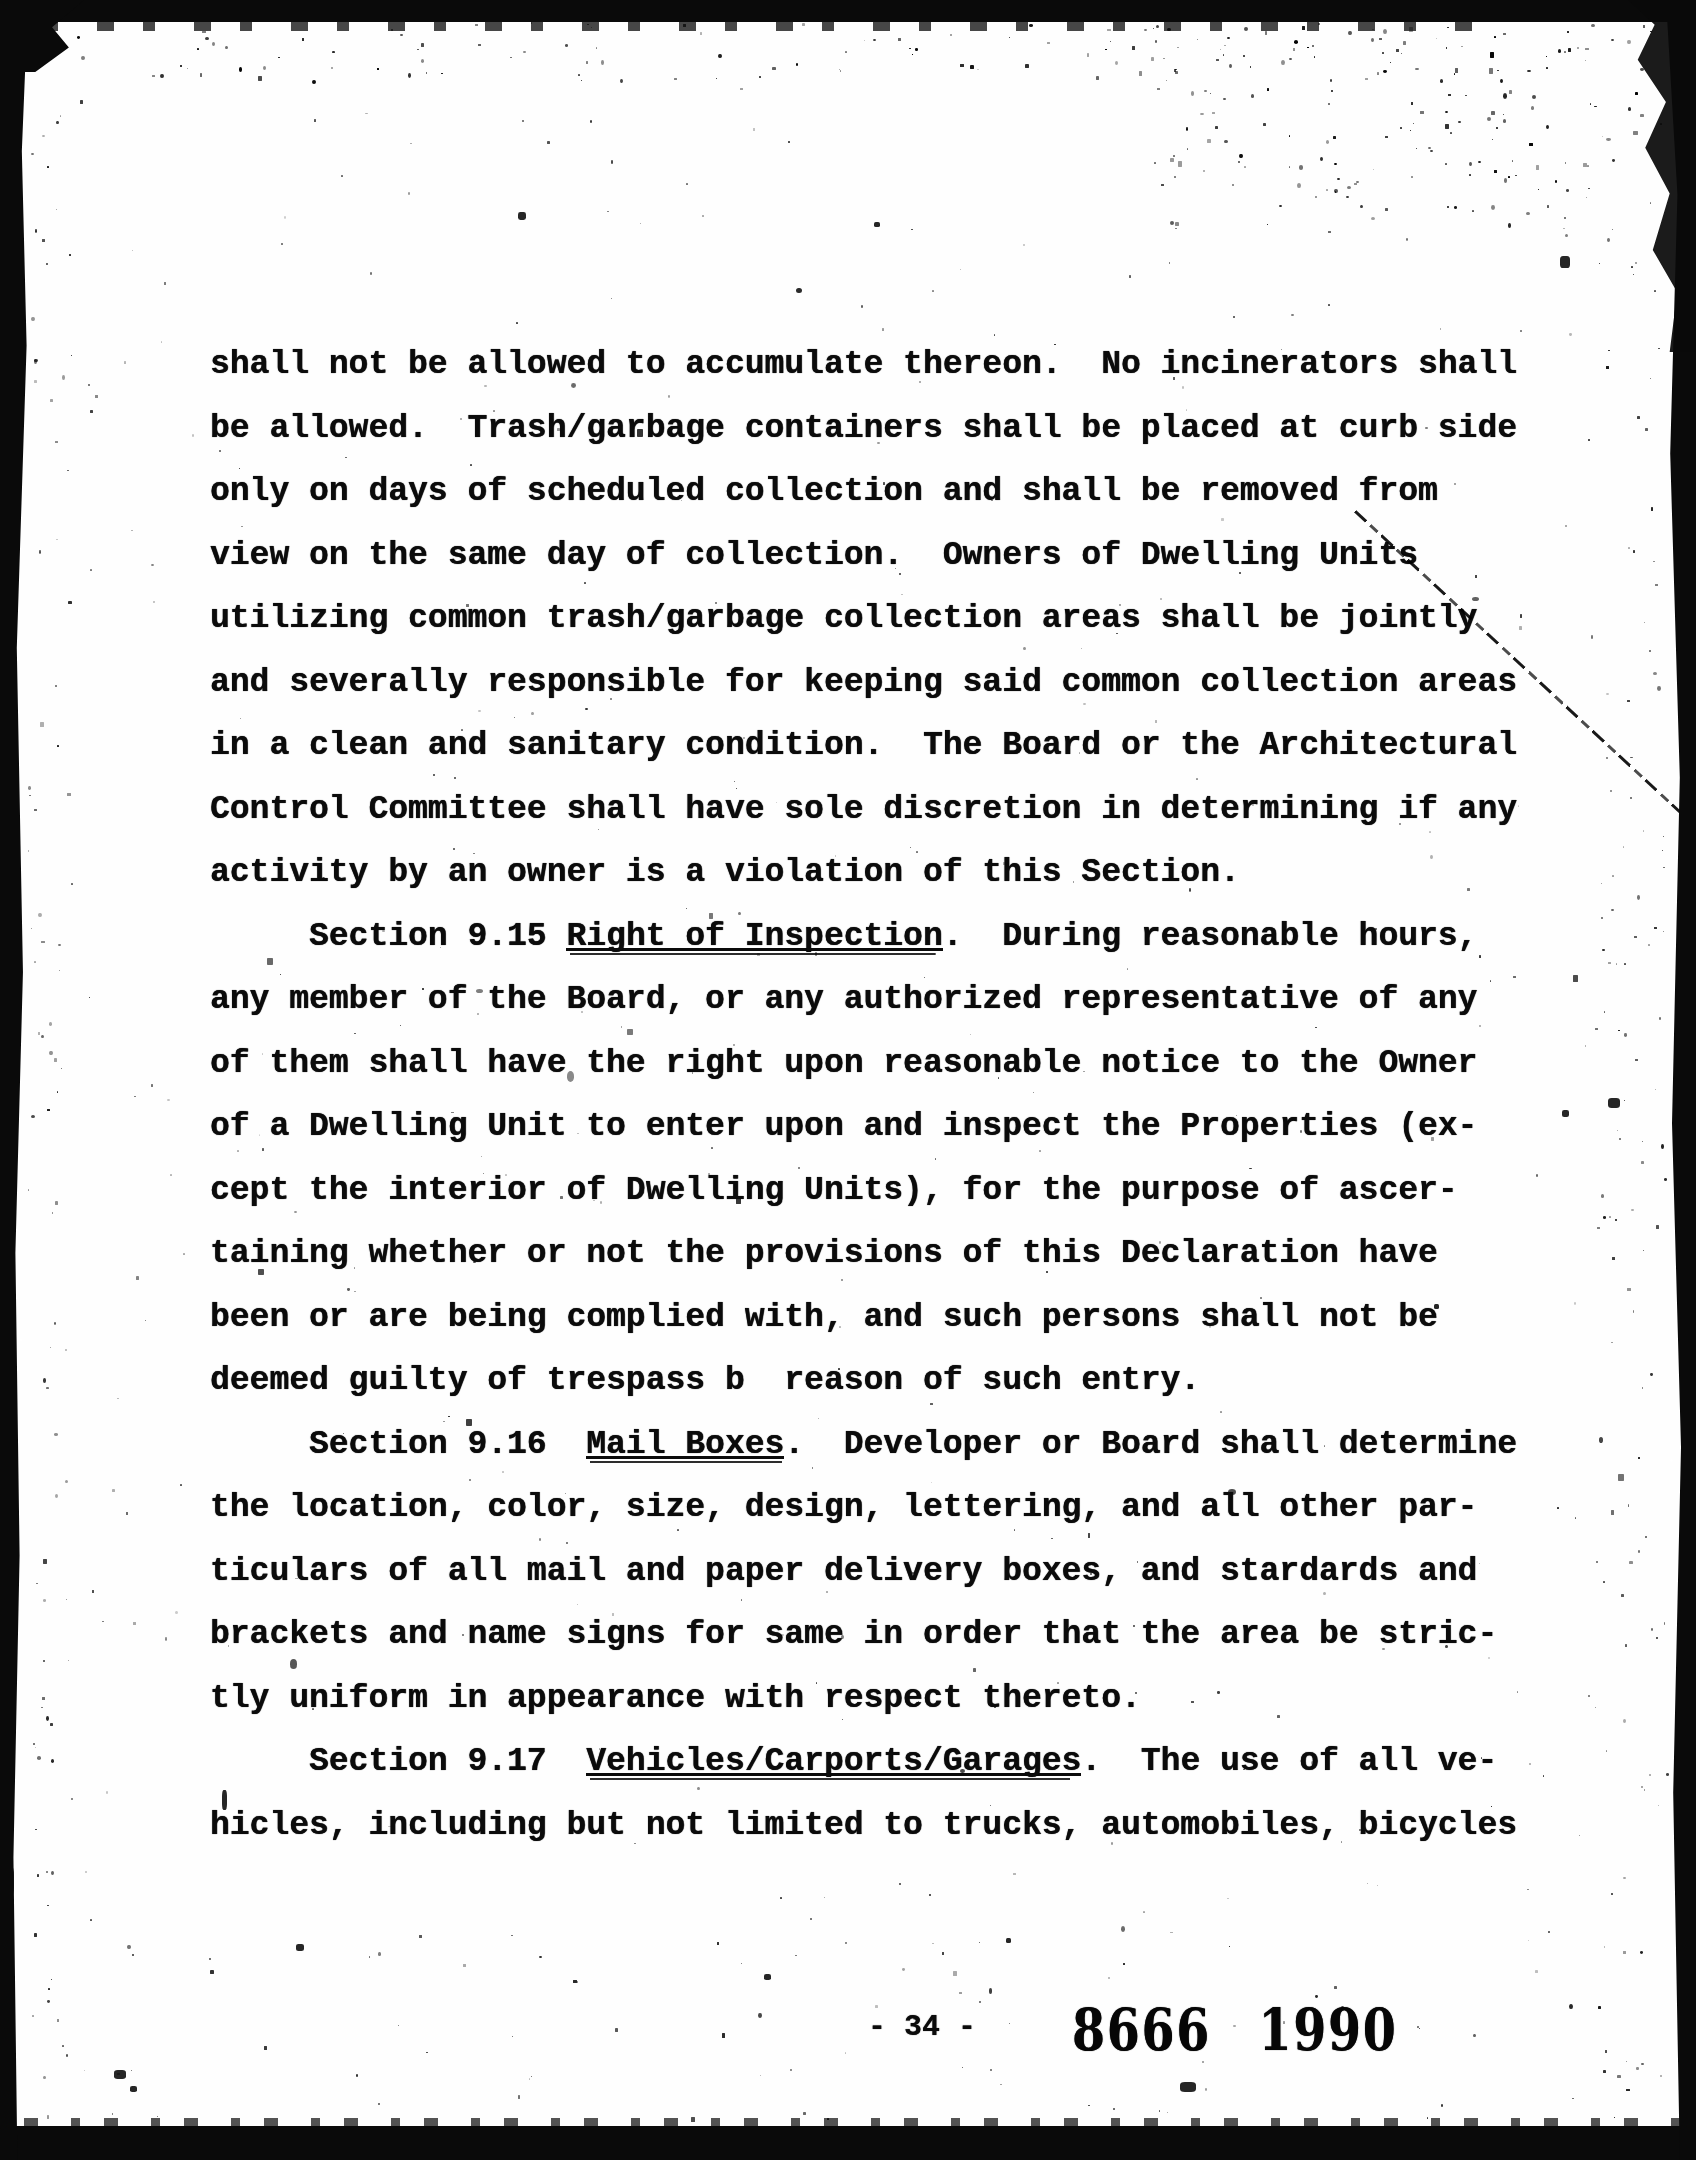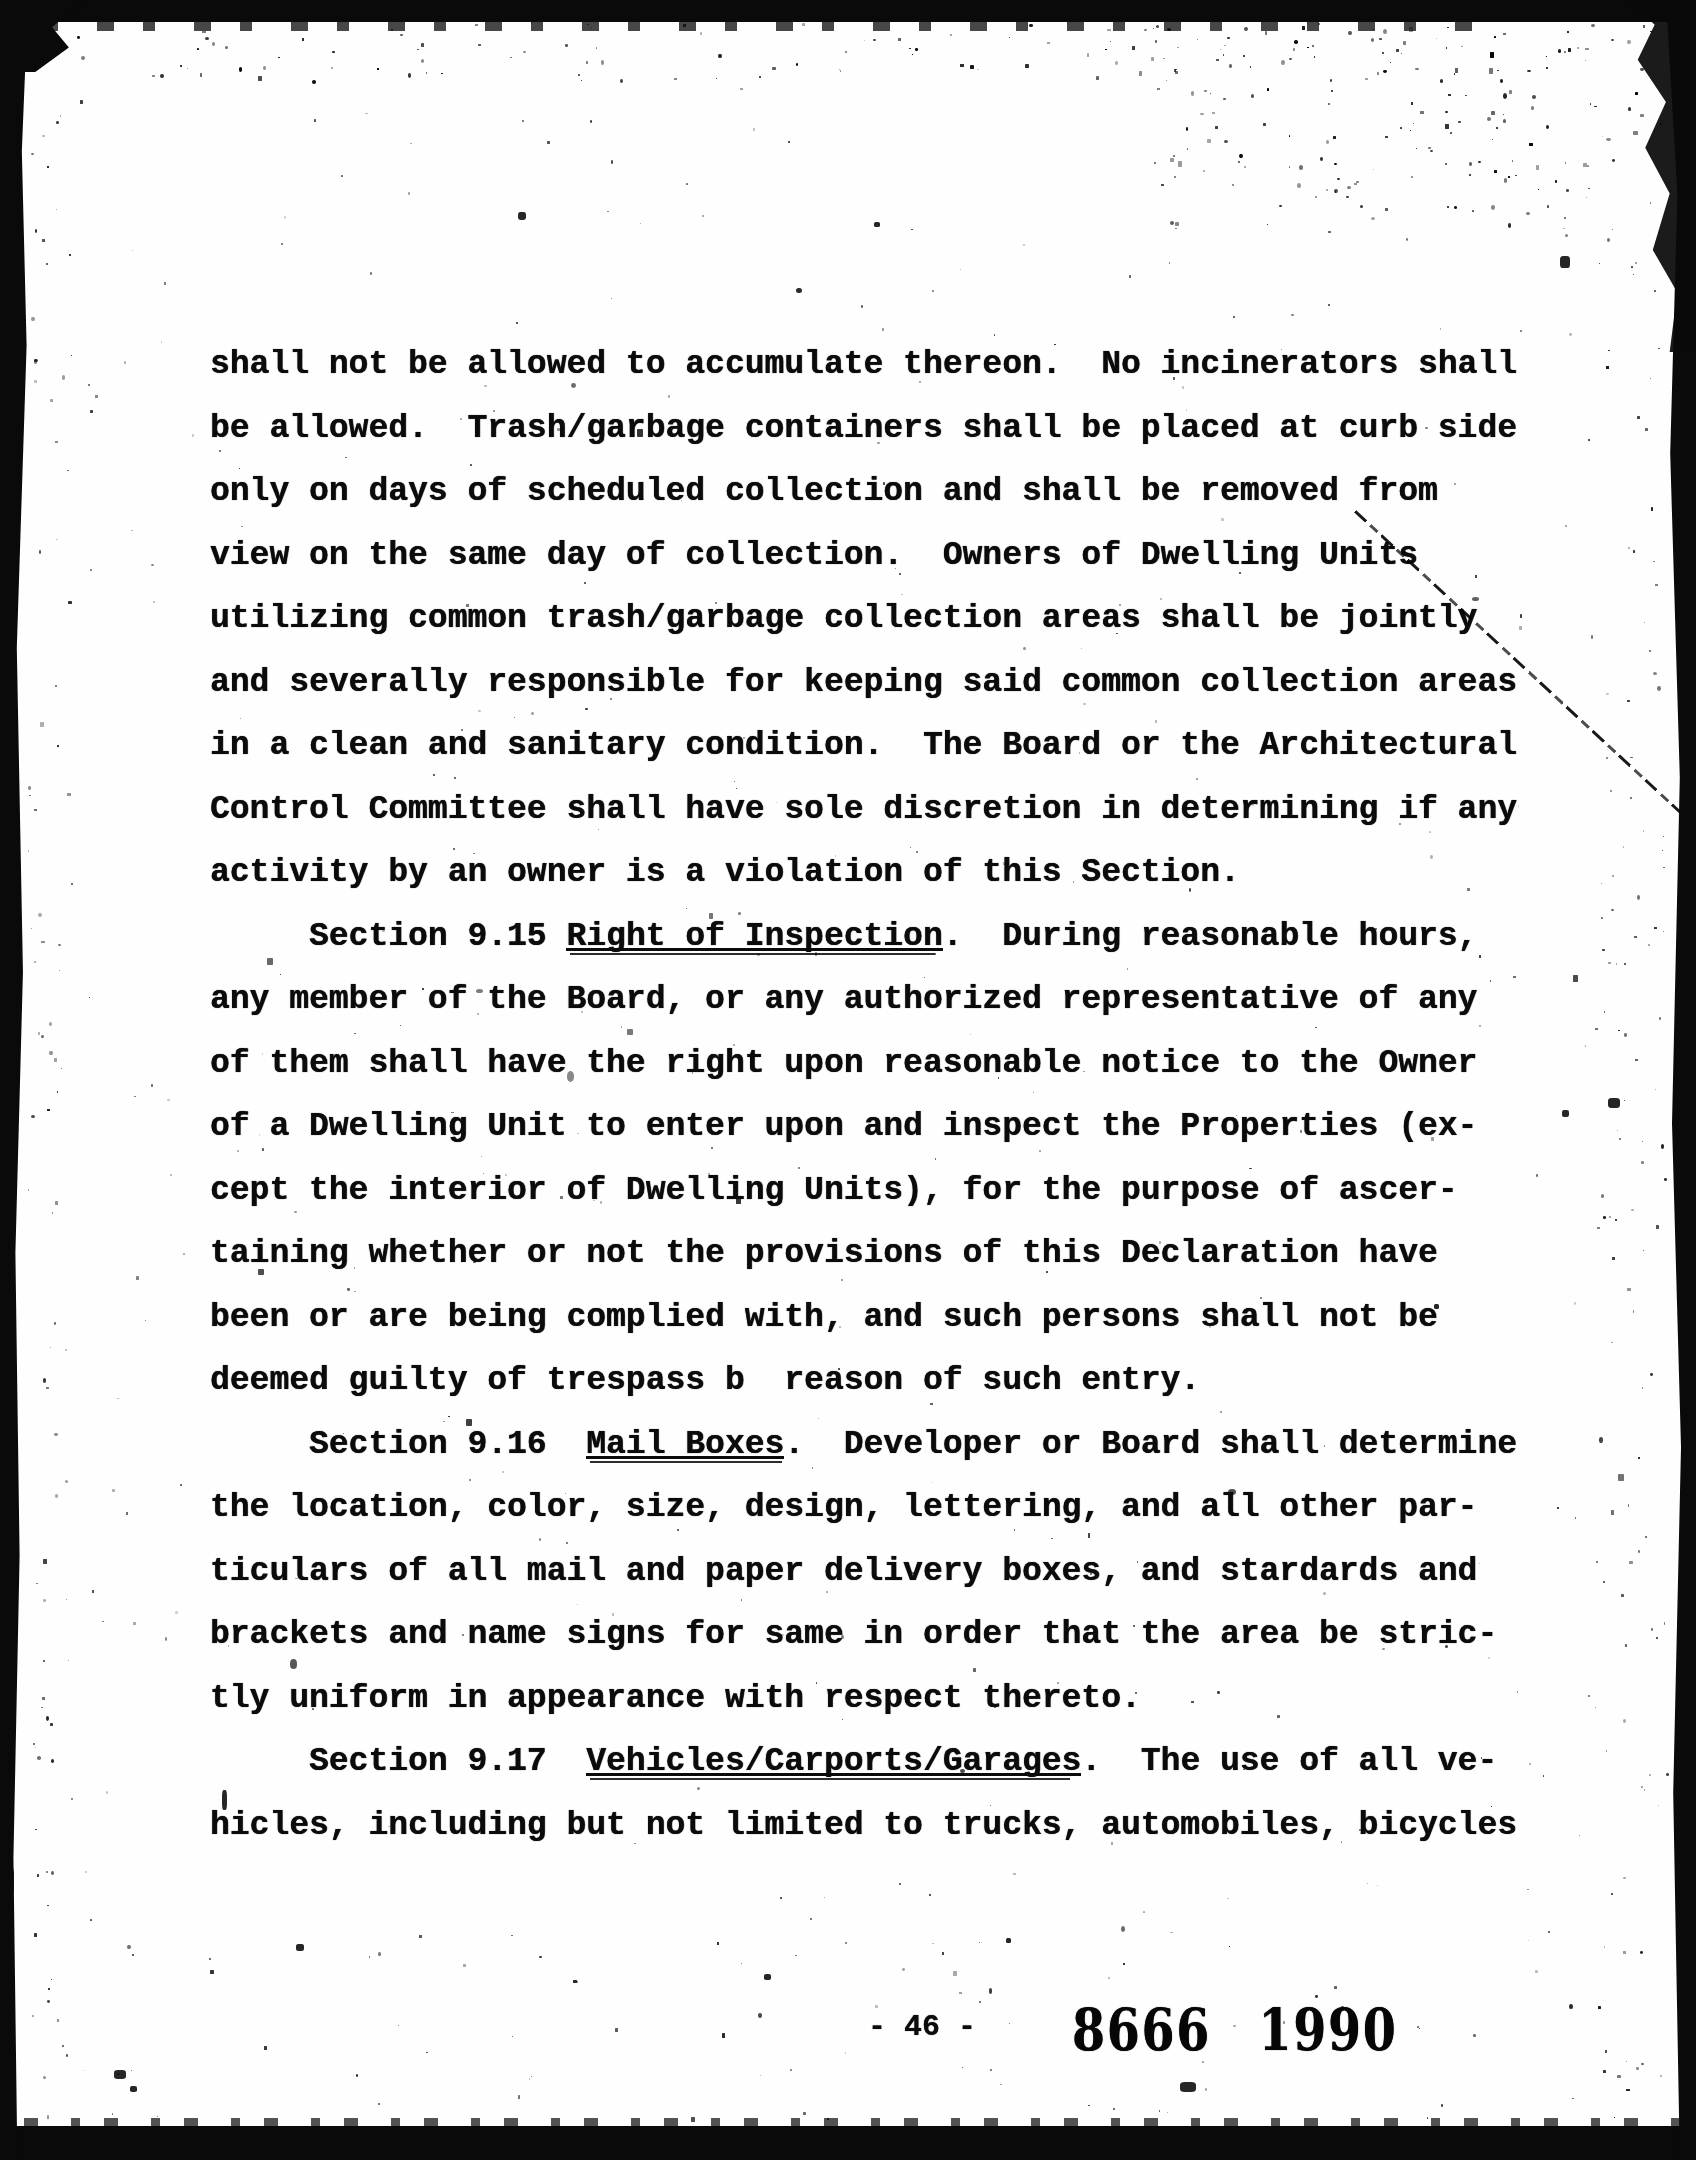--- a/index.html
+++ b/index.html
@@ -1091,21 +1091,21 @@
       <i style="left: 874px; top: 222px; width: 6px; height: 5px; background: rgb(0, 0, 0); opacity: 0.85; border-radius: 30%;"></i>
       <i style="left: 222px; top: 1790px; width: 5px; height: 20px; background: rgb(0, 0, 0); opacity: 0.85; border-radius: 30%;"></i>
       <i style="left: 1562px; top: 1110px; width: 7px; height: 7px; background: rgb(0, 0, 0); opacity: 0.85; border-radius: 30%;"></i>
       <i style="left: 1006px; top: 1938px; width: 5px; height: 5px; background: rgb(0, 0, 0); opacity: 0.85; border-radius: 30%;"></i>
     </div>
 
   <div class="doc-text" id="doc-lines"><div class="line"><span>shall not be allowed to accumulate thereon.  No incinerators shall</span></div><div class="line"><span>be allowed.  Trash/garbage containers shall be placed at curb side</span></div><div class="line"><span>only on days of scheduled collection and shall be removed from</span></div><div class="line"><span>view on the same day of collection.  Owners of Dwelling Units</span></div><div class="line"><span>utilizing common trash/garbage collection areas shall be jointly</span></div><div class="line"><span>and severally responsible for keeping said common collection areas</span></div><div class="line"><span>in a clean and sanitary condition.  The Board or the Architectural</span></div><div class="line"><span>Control Committee shall have sole discretion in determining if any</span></div><div class="line"><span>activity by an owner is a violation of this Section.</span></div><div class="line"><span>     Section 9.15 </span><span class="u">Right of Inspection</span><span>.  During reasonable hours,</span></div><div class="line"><span>any member of the Board, or any authorized representative of any</span></div><div class="line"><span>of them shall have the right upon reasonable notice to the Owner</span></div><div class="line"><span>of a Dwelling Unit to enter upon and inspect the Properties (ex-</span></div><div class="line"><span>cept the interior of Dwelling Units), for the purpose of ascer-</span></div><div class="line"><span>taining whether or not the provisions of this Declaration have</span></div><div class="line"><span>been or are being complied with, and such persons shall not be</span></div><div class="line"><span>deemed guilty of trespass b  reason of such entry.</span></div><div class="line"><span>     Section 9.16  </span><span class="u">Mail Boxes</span><span>.  Developer or Board shall determine</span></div><div class="line"><span>the location, color, size, design, lettering, and all other par-</span></div><div class="line"><span>ticulars of all mail and paper delivery boxes, and stardards and</span></div><div class="line"><span>brackets and name signs for same in order that the area be stric-</span></div><div class="line"><span>tly uniform in appearance with respect thereto.</span></div><div class="line"><span>     Section 9.17  </span><span class="u">Vehicles/Carports/Garages</span><span>.  The use of all ve-</span></div><div class="line"><span>hicles, including but not limited to trucks, automobiles, bicycles</span></div></div>
 
   <div class="scratch"></div>
 
-  <div class="page-num">- 46 -</div>
+  <div class="page-num">- 34 -</div>
 
   <div class="stamp"><span>8666</span><span class="gap"></span><span>1990</span></div>
 
   <div class="b-top"></div>
   <div class="b-top-rag"></div>
   <div class="b-bottom-rag"></div>
   <div class="b-bottom"></div>
   <div class="b-left"></div>
   <div class="b-right"></div>
   <div class="corner-tr"></div>

